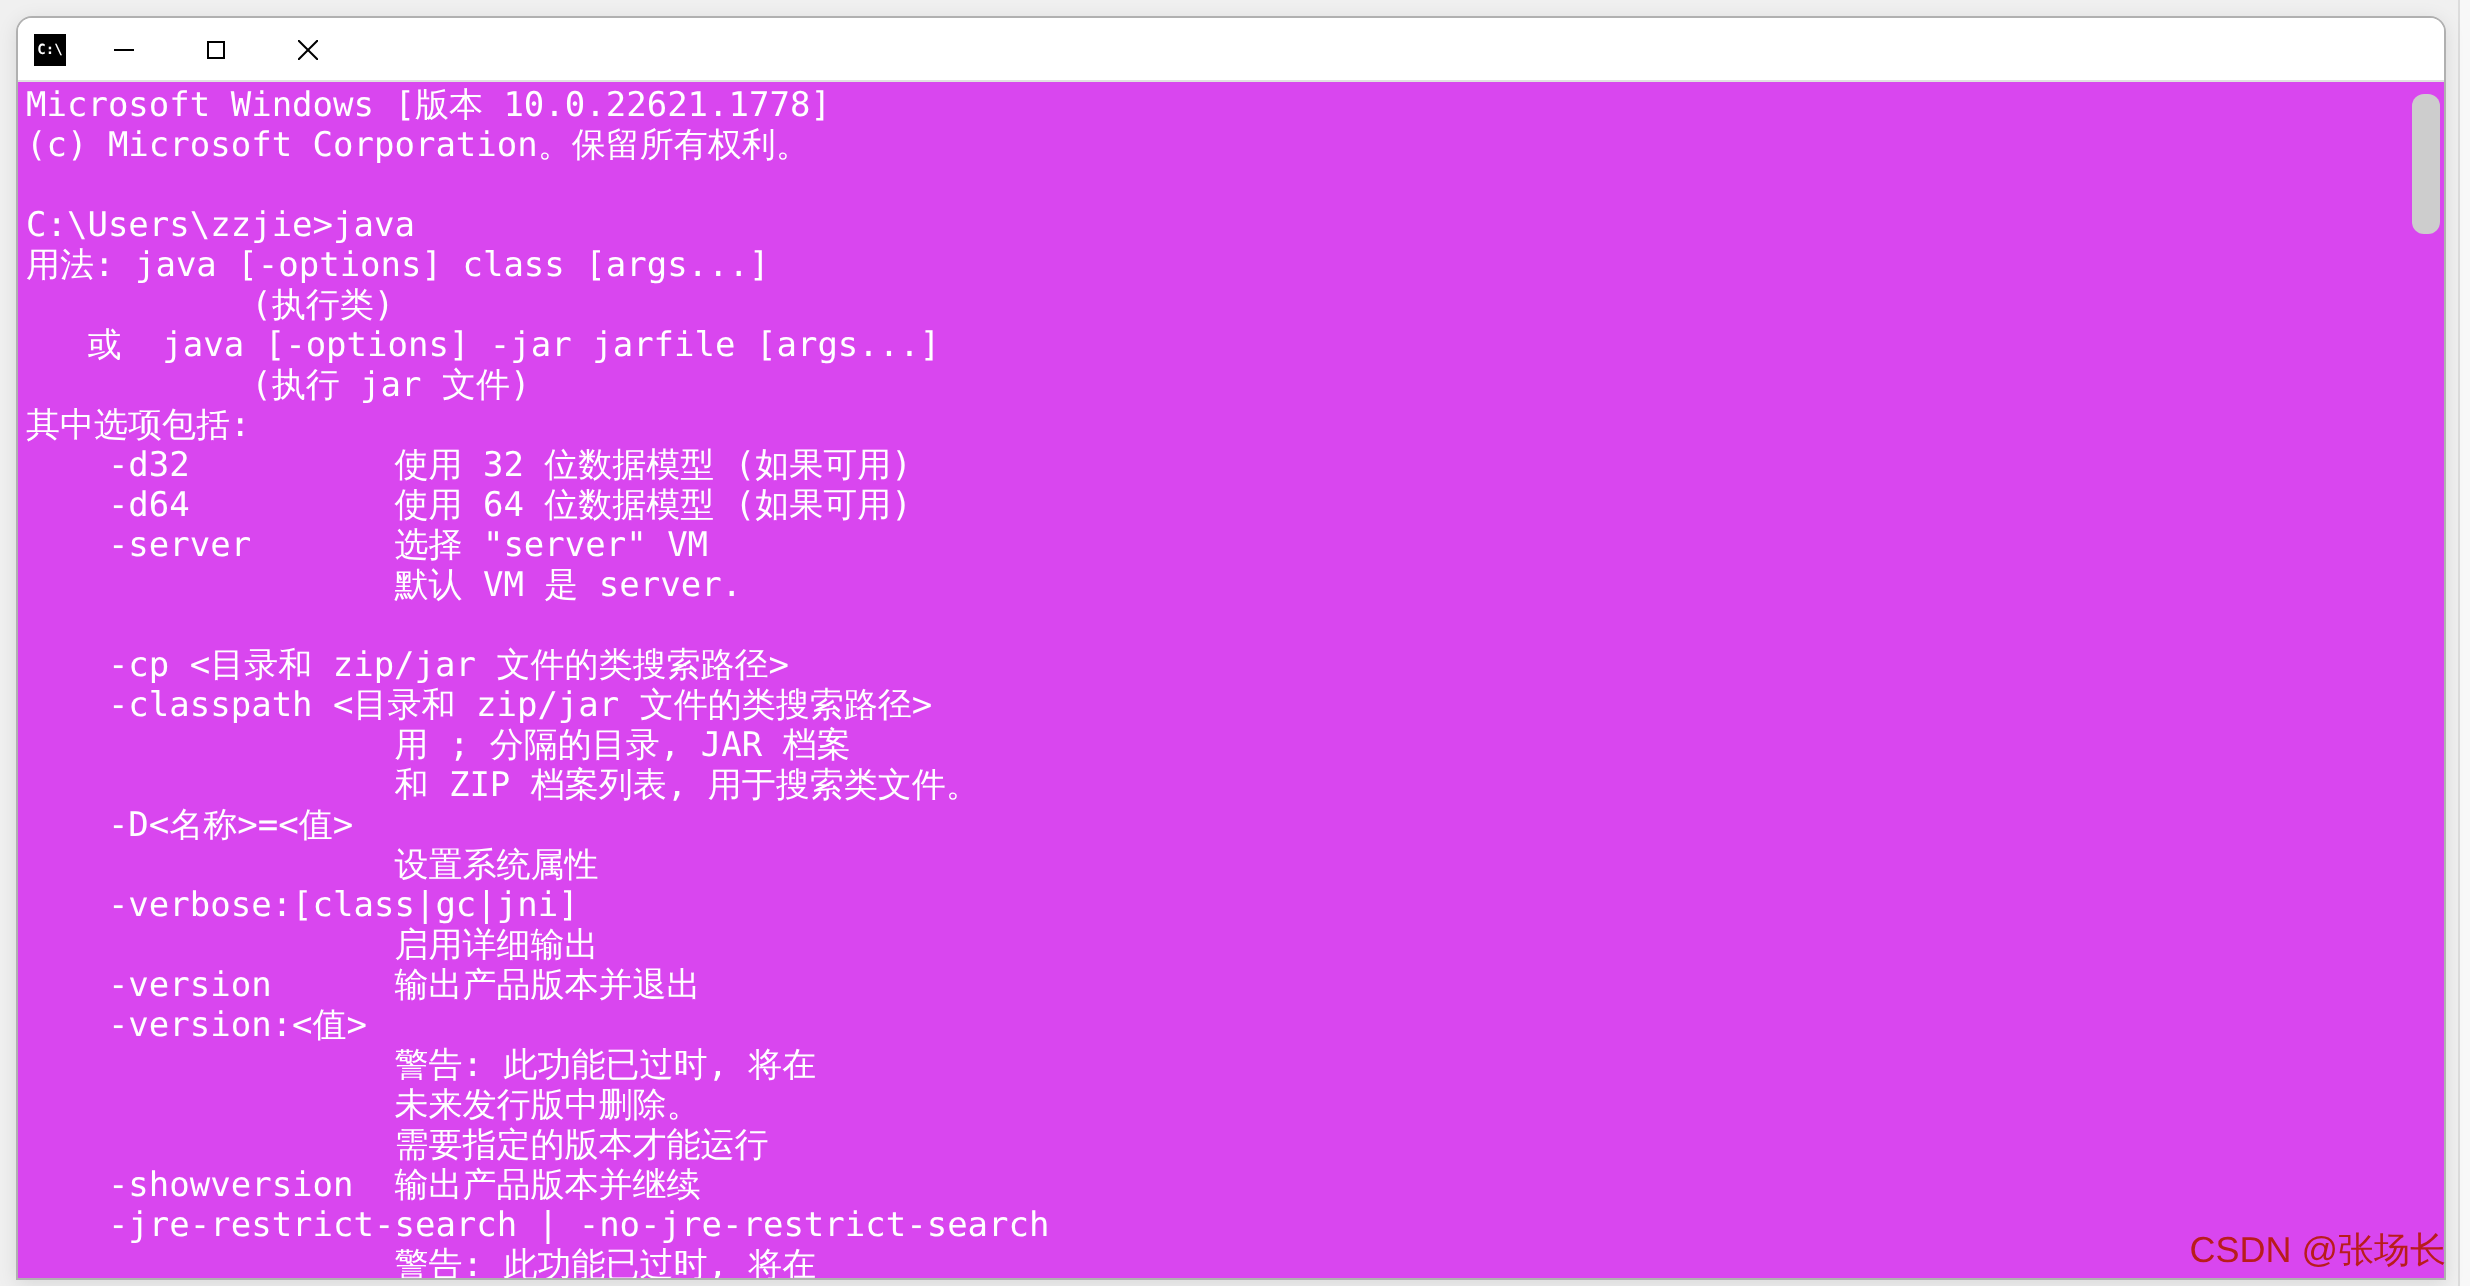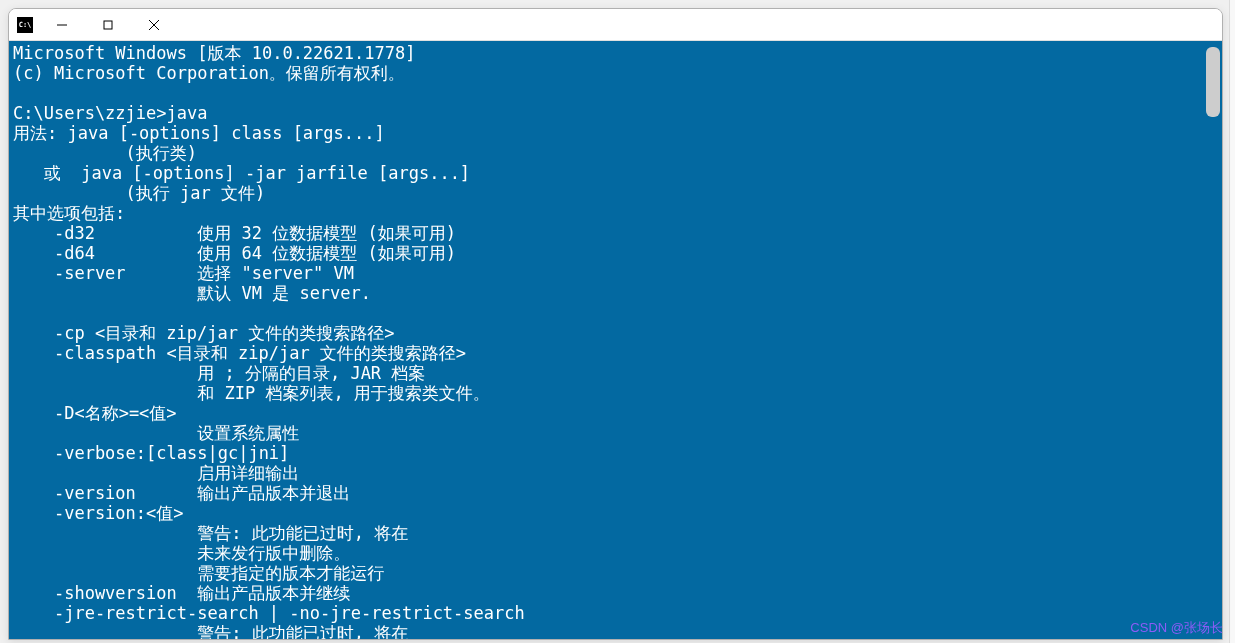--- a/index.html
+++ b/index.html
@@ -62,21 +62,21 @@
   height: 100%;
   display: flex;
   align-items: center;
   justify-content: center;
   color: #000;
 }
 .titlebar-btn svg { width: 10px; height: 10px; }
 .titlebar-btn.close svg { width: 10px; height: 10px; }
 .terminal {
   flex: 1;
-  background: #0369a1;
+  background: #d946ef;
   color: #ffffff;
   font-family: "NSimSun", "SimSun", "Consolas", monospace;
   font-size: 17px;
   line-height: 20px;
   padding: 2px 4px;
   white-space: pre;
   overflow: hidden;
   position: relative;
 }
 .scrollbar {
@@ -85,22 +85,22 @@
   top: 38px;
   width: 14px;
   height: 70px;
   background: #cdcdcd;
   border-radius: 6px;
 }
 .watermark {
   position: absolute;
   right: 12px;
   bottom: 6px;
-  font-size: 13px;
-  color: #8b5cf6;
+  font-size: 18px;
+  color: #b91c1c;
   font-family: sans-serif;
 }
 .shadow-edge {
   position: absolute;
   right: 0;
   top: 0;
   width: 6px;
   height: 100%;
   background: #f8f8f8;
   border-left: 1px solid #dcdcdc;

